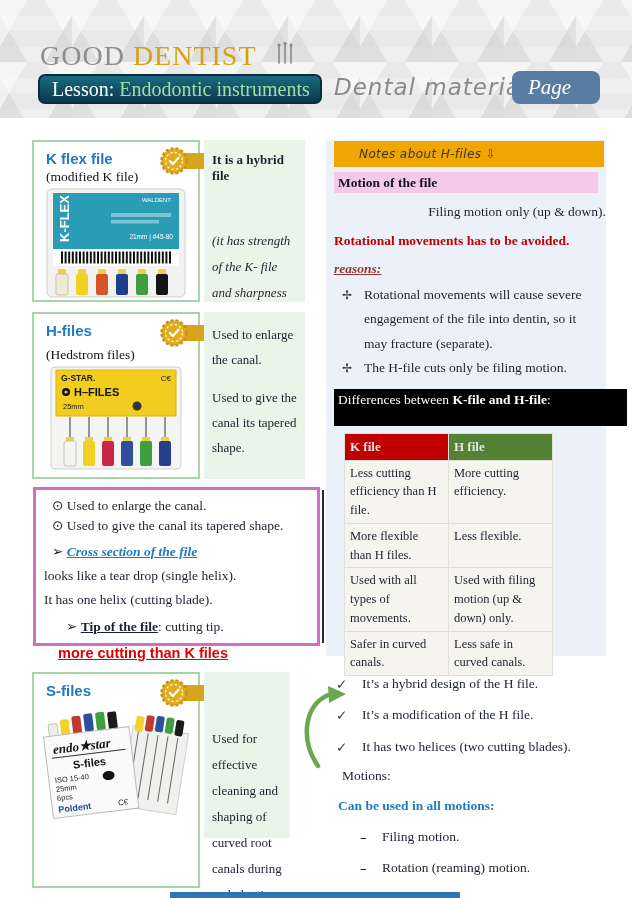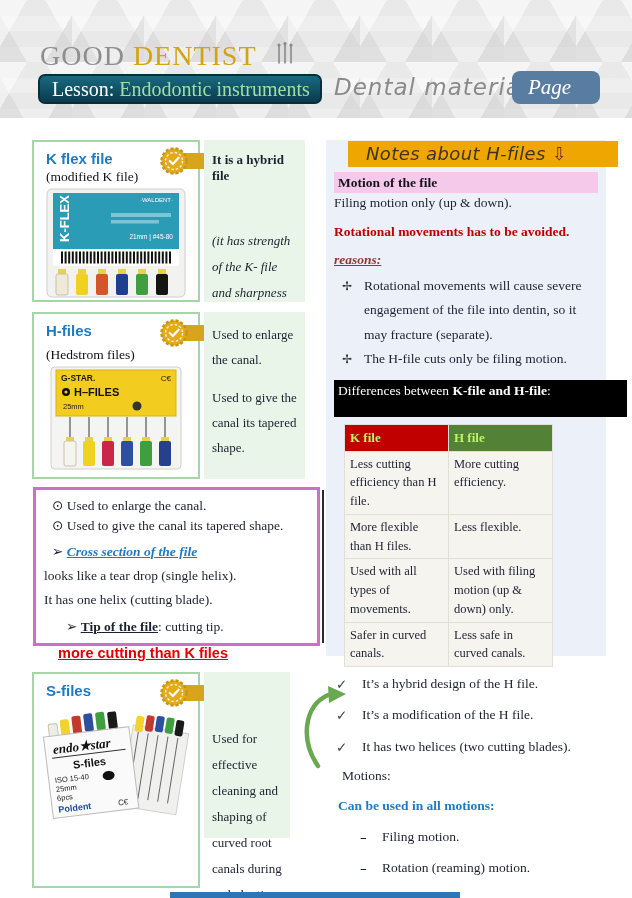--- a/index.html
+++ b/index.html
@@ -52,36 +52,36 @@
   .pb-line{margin:8px 0;}
   .pb-tip-row{margin:10px 0 10px 22px;}
   .pb-tip{font-weight:bold;text-decoration:underline;}
   .pb-high{margin:8px 0 0 14px;color:#e00000;font-weight:bold;text-decoration:underline;
     font-family:"Liberation Sans",sans-serif;font-size:14.5px;}
   .col-divider{position:absolute;left:322px;top:490px;width:2px;height:153px;background:#2b2b2b;}
 
   
   .notes-panel{position:absolute;left:326px;top:140px;width:280px;height:516px;background:#ecf1f9;
     box-sizing:border-box;padding:1px 0 0 8px;font-size:13.5px;}
-  .gold-bar{width:270px;height:26px;background:#f0a600;color:#3c3323;line-height:26px;padding-left:18px;
-    box-sizing:border-box;font-family:"DejaVu Sans",sans-serif;font-style:italic;font-size:18px;letter-spacing:.4px;margin-left:14px;}
+  .gold-bar{width:270px;height:26px;background:#f0a600;color:#3c3323;line-height:26px;padding-left:25px;
+    box-sizing:border-box;font-family:"DejaVu Sans",sans-serif;font-style:italic;font-size:12px;letter-spacing:.4px;}
   .gold-bar .arr{color:#7a2b1e;font-style:normal;}
   .pink-bar{width:264px;height:21px;background:#f5c9e9;font-weight:bold;line-height:21px;padding-left:4px;
     box-sizing:border-box;margin-top:5px;font-size:13.5px;color:#14141e;}
-  .np-p{margin:2px 0 0 0;}
+  .np-p{margin:11px 0 0 0;text-align:right;}
   .np-warning{margin:13px 0 0 0;color:#c00000;font-weight:bold;}
   .np-reasons{margin:12px 0 6px 0;color:#943634;font-weight:bold;font-style:italic;text-decoration:underline;}
   .np-bullet{display:flex;margin:0 6px 0 8px;line-height:1.8;}
   .np-bullet .m{width:22px;flex:0 0 22px;color:#333;font-size:12px;padding-top:2px;}
   .black-bar{width:293px;height:37px;background:#000;color:#fff;line-height:21px;padding-left:4px;
     box-sizing:border-box;margin-top:9px;font-size:13.5px;}
   .diff-table{border-collapse:collapse;margin:7px 0 0 10px;font-size:12.5px;}
   .diff-table th,.diff-table td{width:104px;box-sizing:border-box;text-align:left;vertical-align:top;
     padding:3px 5px;border:1px solid #e2dfd7;line-height:1.5;}
-  .diff-table th{height:24px;color:#bef264;font-weight:bold;font-size:13px;}
+  .diff-table th{height:24px;color:#e5e5e5;font-weight:bold;font-size:13px;}
   .th-k{background:#c00000;}
   .th-h{background:#538135;}
   .diff-table td{background:#f6f4ef;color:#1c2130;}
 
   
   .sfiles-notes{position:absolute;left:336px;top:674px;width:292px;font-size:13.5px;}
   .sf-check{display:flex;margin-bottom:11px;line-height:1.5;}
   .sf-check .m{width:26px;flex:0 0 26px;color:#3f4a3f;font-weight:bold;}
   .sf-motions{margin:3px 0 0 6px;}
   .sf-blue{margin:14px 0 0 2px;color:#1e7ac2;font-weight:bold;}

